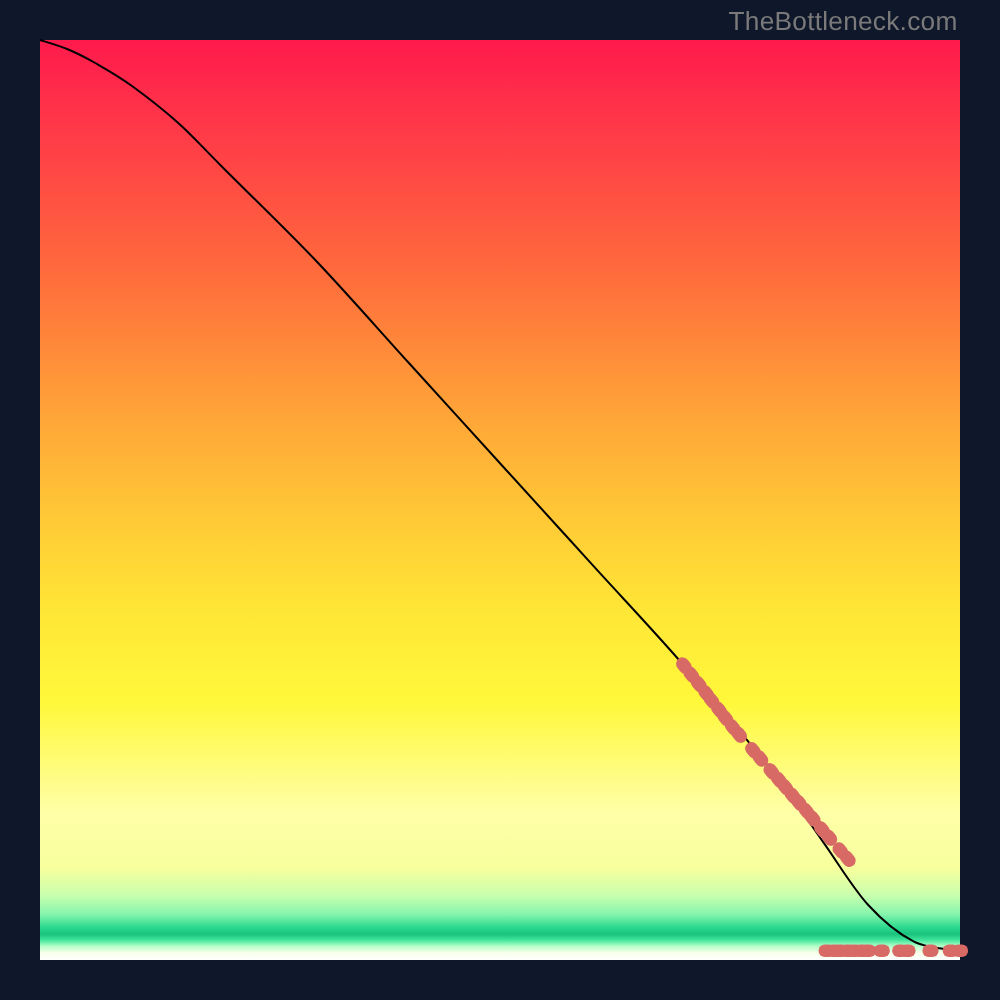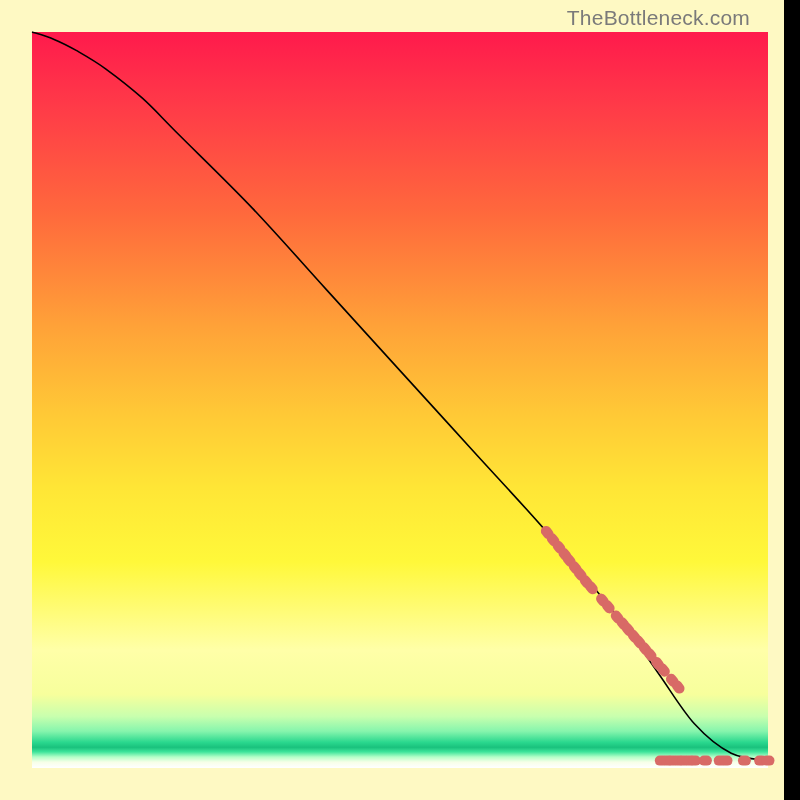--- a/index.html
+++ b/index.html
@@ -8,21 +8,22 @@
     width: 800px;
     height: 800px;
     overflow: hidden;
     background: #000;
     font-family: Arial, Helvetica, sans-serif;
   }
   .container {
     position: relative;
     width: 784px;
     height: 800px;
-    background: #fef9c3;
+    background: #0f172a;
+    padding-left: 16px;
   }
   .plot-area {
     position: absolute;
     left: 32px;
     top: 32px;
     width: 736px;
     height: 736px;
     
     background: linear-gradient(
       to bottom,

